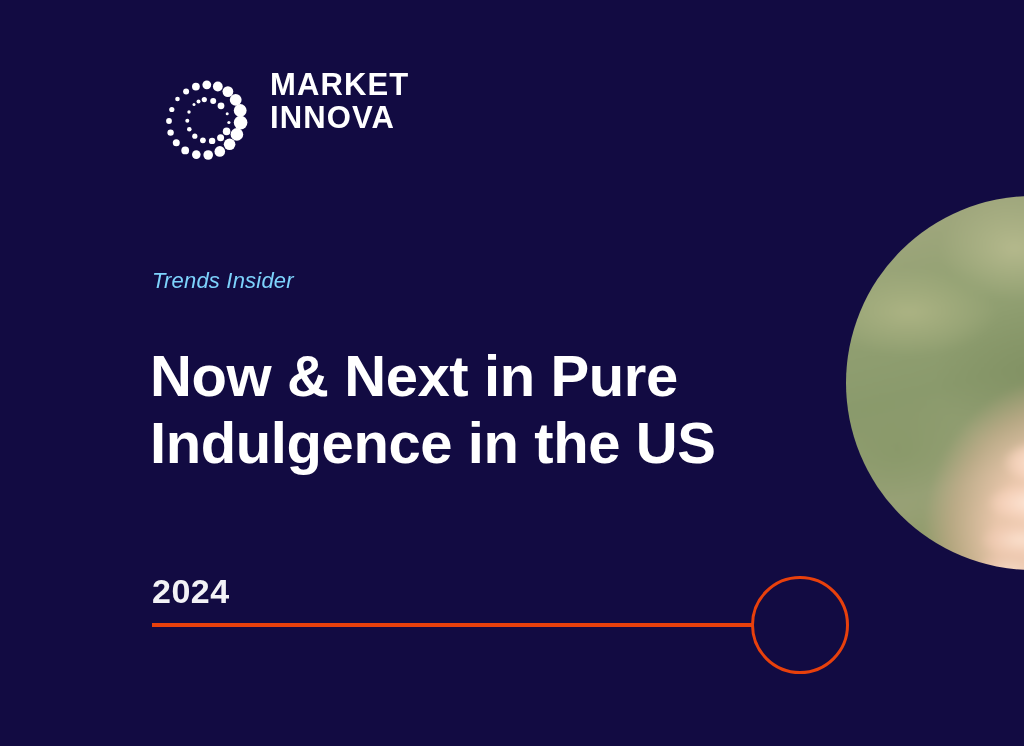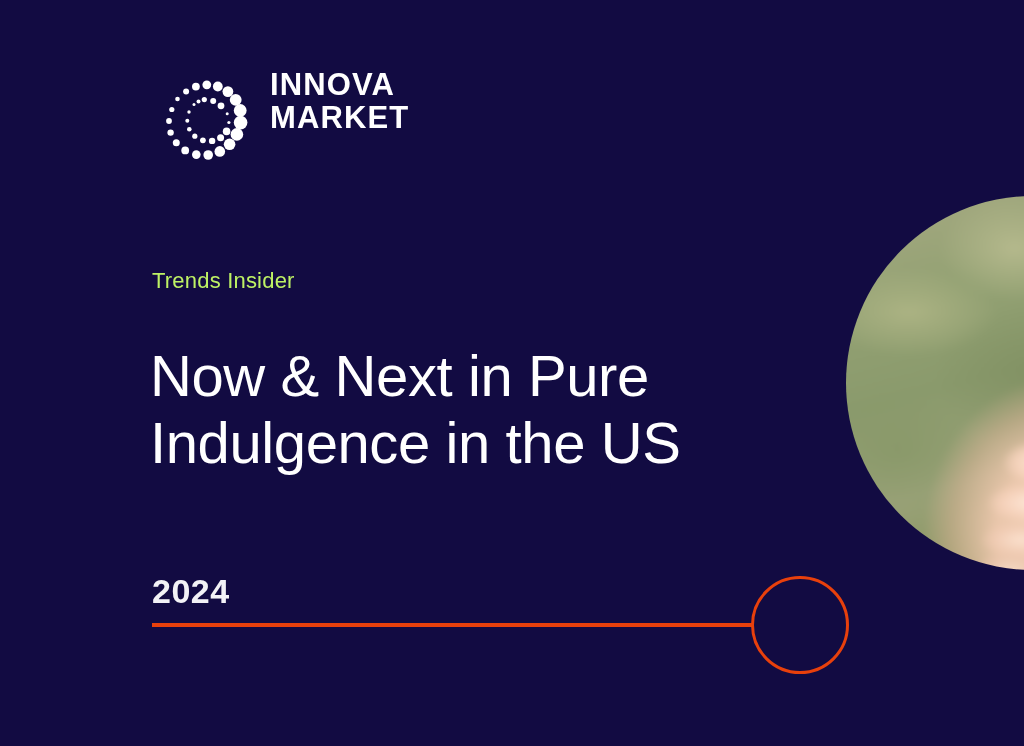--- a/index.html
+++ b/index.html
@@ -76,32 +76,33 @@
   }
   .logo-words span { display: block; }
 
   
   .eyebrow {
     position: absolute;
     left: 152px;
     top: 268px;
     font-size: 22px;
     font-weight: normal;
-    color: #bef264;
+    color: #7dd3fc;
     letter-spacing: 0.2px;
     z-index: 3;
+    font-style: italic;
   }
   .title {
     position: absolute;
     left: 150px;
     top: 303px;
     width: 620px;
     font-size: 58px;
     line-height: 67px;
-    font-weight: normal;
+    font-weight: bold;
     color: #ffffff;
     letter-spacing: -0.4px;
     z-index: 3;
   }
   .title span { display: block; }
 
   
   .year {
     position: absolute;
     left: 152px;
@@ -177,22 +178,22 @@
         <circle cx="74.6" cy="69.4" r="3.8"></circle>
         <circle cx="69.0" cy="43.8" r="3.4"></circle>
         <circle cx="61.2" cy="39.0" r="3.0"></circle>
         <circle cx="52.3" cy="37.6" r="2.6"></circle>
         <circle cx="46.5" cy="39.6" r="2.0"></circle>
         <circle cx="76.9" cy="60.5" r="1.6"></circle>
         <circle cx="75.2" cy="51.8" r="1.5"></circle>
       </g>
     </svg>
     <div class="logo-words">
+      <span>MARKET</span>
       <span>INNOVA</span>
-      <span>MARKET</span>
     </div>
   </div>
 
   <div class="eyebrow">Trends Insider</div>
 
   <h1 class="title">
     <span>Now &amp; Next in Pure</span>
     <span>Indulgence in the US</span>
   </h1>
 

